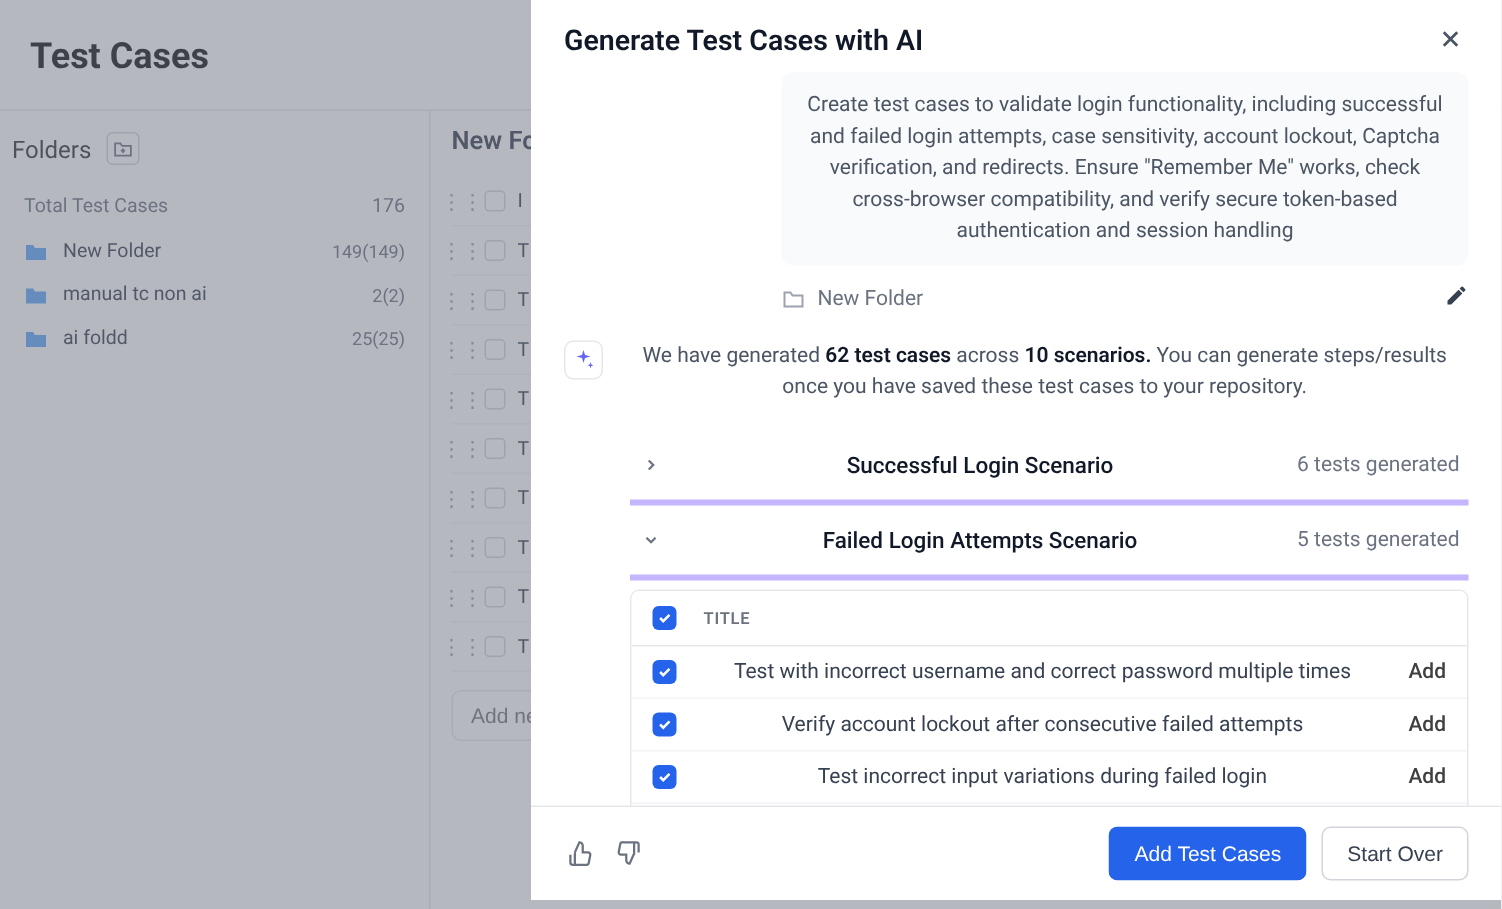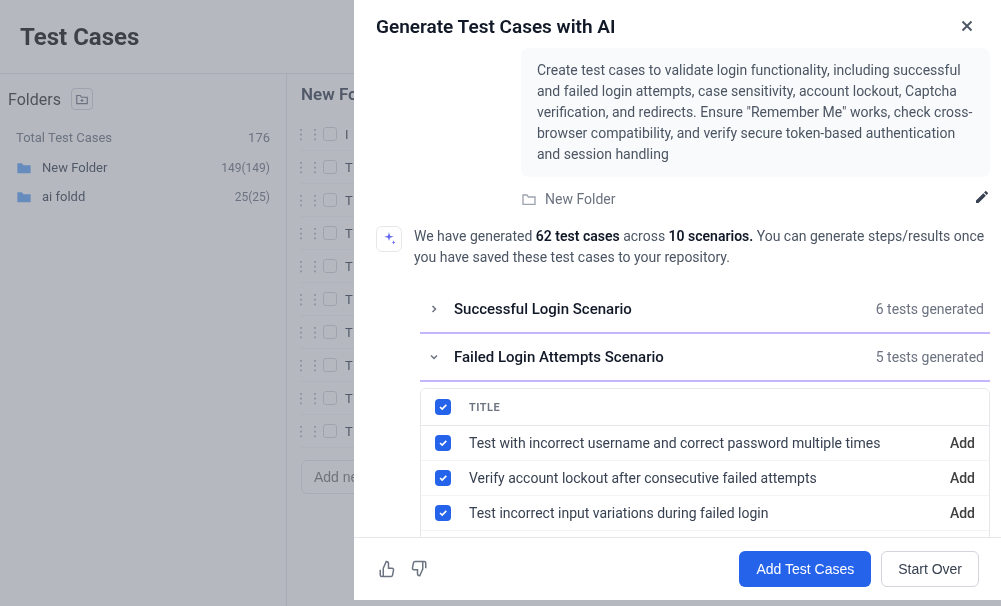--- a/index.html
+++ b/index.html
@@ -25,31 +25,31 @@
 .tc-check { width: 14px; height: 14px; border: 1px solid #d1d5db; border-radius: 3px; }
 .tc-text { color: #374151; font-size: 13px; }
 .bg-add-row { margin-top: 12px; }
 .bg-add-input { width: 95%; padding: 8px 12px; border: 1px solid #e5e7eb; border-radius: 6px; font-size: 14px; color: #9ca3af; }
 
 .overlay { position: absolute; inset: 0; background: rgba(107,114,128,0.5); }
 .modal { position: absolute; right: 0; top: 0; bottom: 6px; width: 647px; background: #fff; display: flex; flex-direction: column; }
 .modal-header { display: flex; align-items: center; justify-content: space-between; padding: 14px 22px 10px 22px; }
 .modal-title { font-size: 19px; font-weight: 600; color: #111827; }
 .close-btn { width: 24px; height: 24px; display: flex; align-items: center; justify-content: center; cursor: pointer; color: #4b5563; }
-.modal-body { flex: 1; overflow-y: auto; padding: 0 11px 0 22px; }
+.modal-body { flex: 1; overflow-y: auto; padding: 0 22px 0 22px; text-align: center; }
 .prompt-box { background: #f9fafb; border-radius: 8px; padding: 12px 16px; margin-left: 145px; margin-bottom: 12px; font-size: 14px; line-height: 1.5; color: #4b5563; }
 .folder-chip-row { display: flex; align-items: center; margin-left: 145px; margin-bottom: 18px; gap: 8px; }
 .folder-chip { display: flex; align-items: center; gap: 8px; color: #6b7280; font-size: 14px; }
 .edit-icon { margin-left: auto; color: #374151; cursor: pointer; }
 .summary-row { display: flex; gap: 12px; align-items: flex-start; margin-bottom: 18px; }
 .sparkle-badge { width: 26px; height: 26px; border-radius: 6px; border: 1px solid #e5e7eb; display: flex; align-items: center; justify-content: center; flex-shrink: 0; }
 .summary-text { font-size: 14px; line-height: 1.5; color: #4b5563; }
 .summary-text b { color: #111827; font-weight: 600; }
 .scenario-block { margin-left: 44px; margin-bottom: 4px; }
-.scenario-header { display: flex; align-items: center; padding: 14px 6px; gap: 12px; border-bottom: 2px solid #c4b5fd; }
+.scenario-header { display: flex; align-items: center; padding: 14px 6px; gap: 12px; border-bottom: 4px solid #c4b5fd; }
 .chevron { width: 16px; height: 16px; display: flex; align-items: center; justify-content: center; color: #6b7280; }
 .scenario-title { flex: 1; font-size: 15px; font-weight: 500; color: #111827; }
 .scenario-count { font-size: 14px; color: #6b7280; }
 .tests-table { border: 1px solid #e5e7eb; border-radius: 6px; margin-top: 6px; overflow: hidden; }
 .tests-th { display: flex; align-items: center; padding: 10px 14px; gap: 18px; background: #fff; border-bottom: 1px solid #e5e7eb; }
 .th-check { width: 16px; height: 16px; border-radius: 4px; background: #2563eb; display: flex; align-items: center; justify-content: center; }
 .th-title { font-size: 11px; font-weight: 600; letter-spacing: 0.5px; color: #6b7280; }
 .test-row { display: flex; align-items: center; padding: 9px 14px; gap: 18px; border-bottom: 1px solid #f3f4f6; }
 .test-row:last-child { border-bottom: none; }
 .test-title { flex: 1; font-size: 14px; color: #374151; }
@@ -88,20 +88,27 @@
         <svg class="folder-icon-small" viewBox="0 0 24 20" fill="#60a5fa">
             <path d="M2 3h7l2 3h11v12H2z"></path>
           </svg>
         <span class="folder-name">New Folder</span>
         <span class="folder-count">149(149)</span>
       </div>
       <div class="folder-item">
         <svg class="folder-icon-small" viewBox="0 0 24 20" fill="#60a5fa">
             <path d="M2 3h7l2 3h11v12H2z"></path>
           </svg>
+        <span class="folder-name">manual tc non ai</span>
+        <span class="folder-count">2(2)</span>
+      </div>
+      <div class="folder-item">
+        <svg class="folder-icon-small" viewBox="0 0 24 20" fill="#60a5fa">
+            <path d="M2 3h7l2 3h11v12H2z"></path>
+          </svg>
         <span class="folder-name">ai foldd</span>
         <span class="folder-count">25(25)</span>
       </div>
     </div>
     <div class="bg-main">
       <div class="bg-main-title">New Fo</div>
       <div id="tc-rows">
           <div class="tc-row">
             <span class="drag-handle">⋮⋮</span>
             <span class="tc-check"></span>

